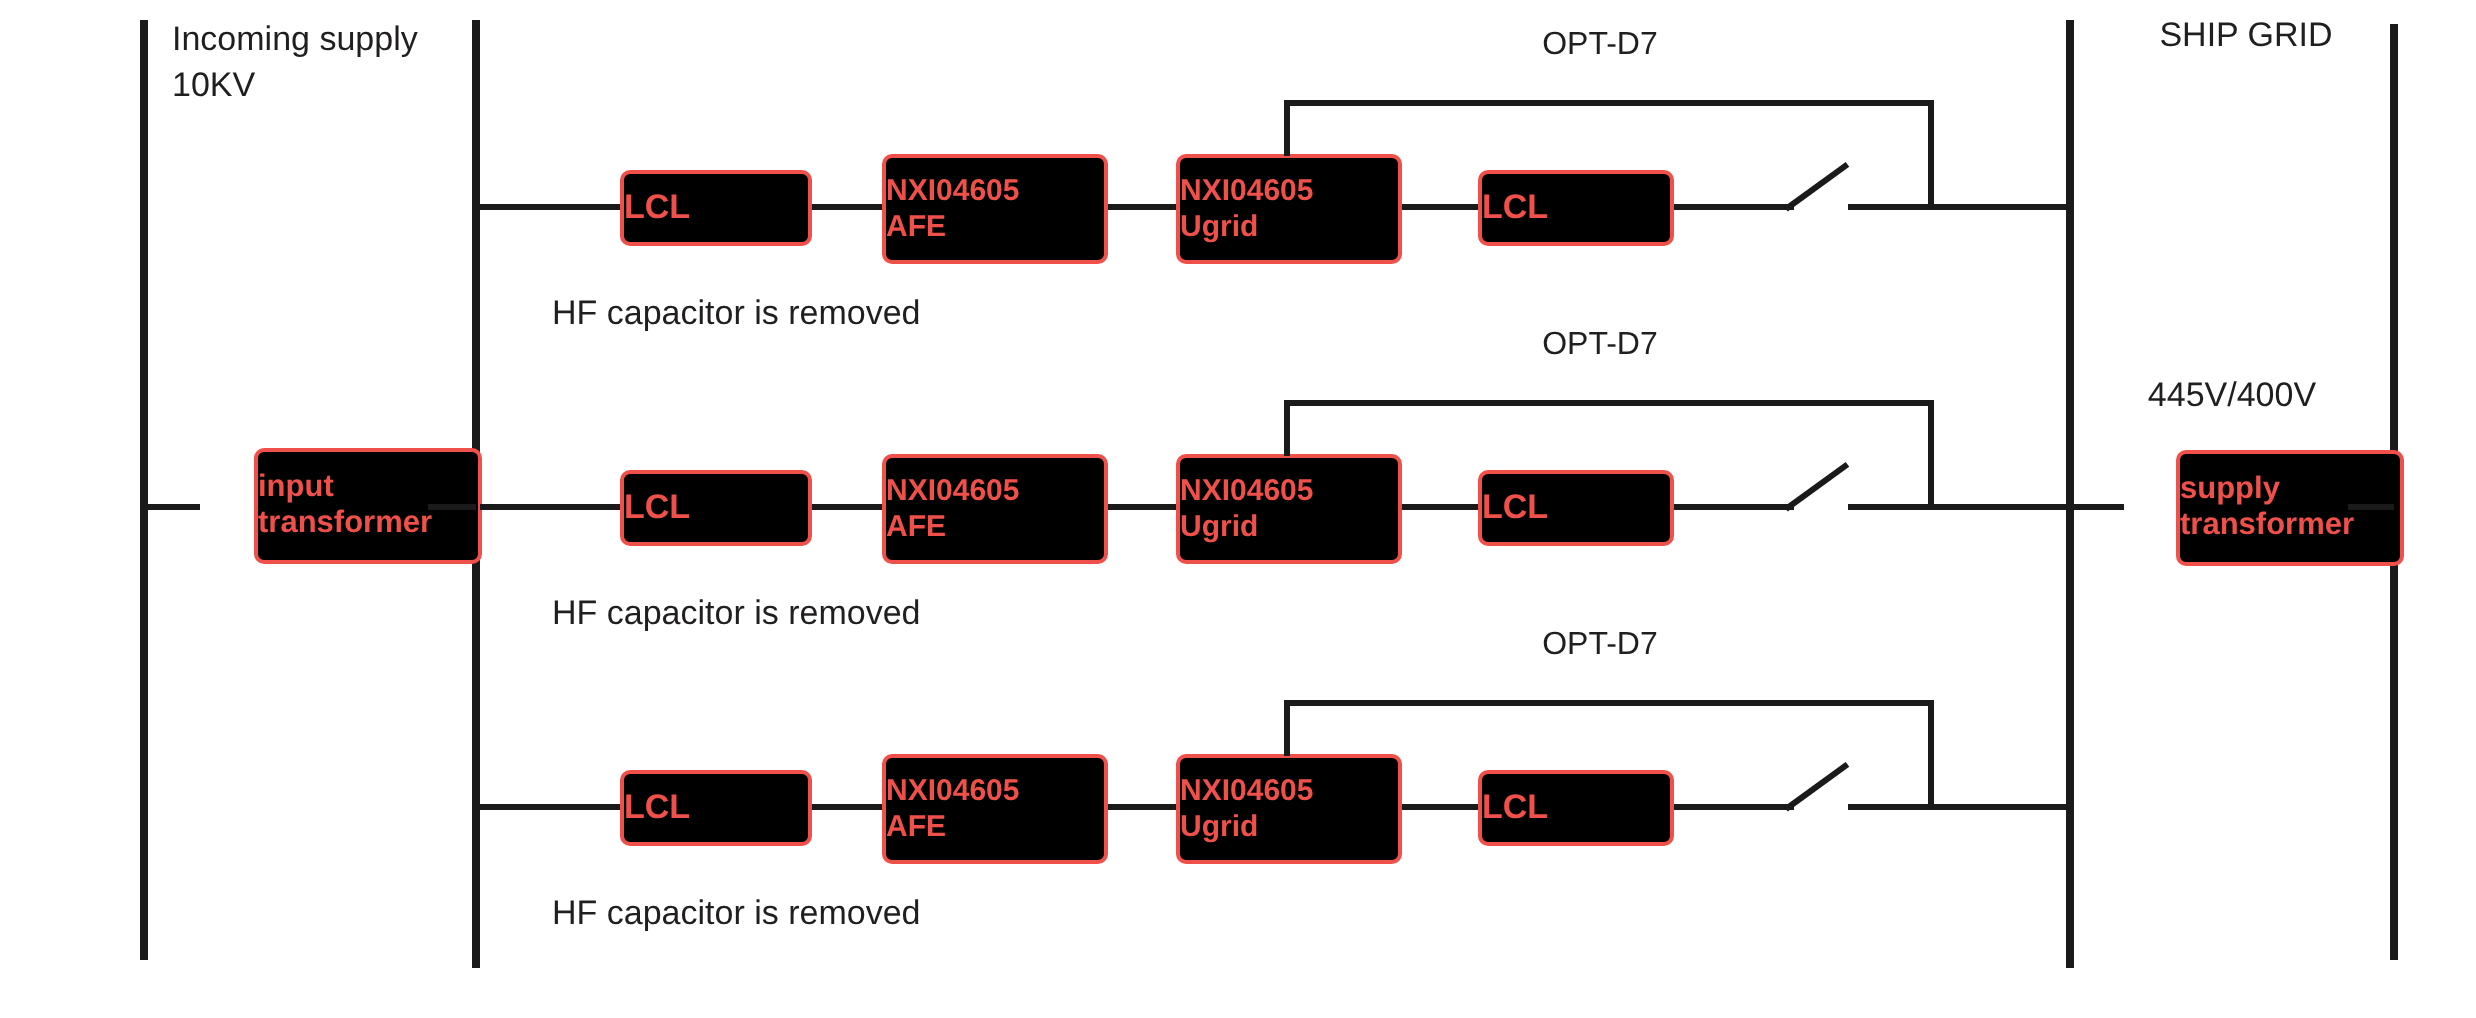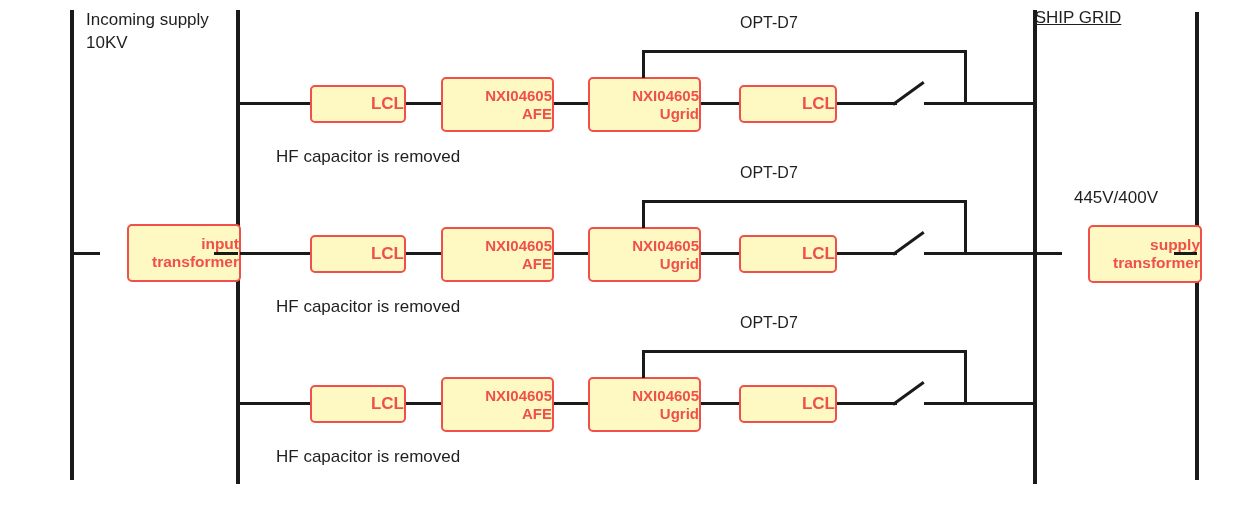--- a/index.html
+++ b/index.html
@@ -20,50 +20,50 @@
   .vline{position:absolute;width:4px;background:var(--line);}
   .hline{position:absolute;height:3px;background:var(--line);}
   .blade{
     position:absolute;width:38px;height:3px;background:var(--line);
     transform-origin:left center;transform:rotate(-36deg);
   }
   .redbox{
     position:absolute;
     border:2px solid var(--red);
     border-radius:5px;
-    background:#fef9c3;
+    background:#000000;
     color:var(--red);
     display:flex;flex-direction:column;
-    align-items:flex-end;justify-content:center;
+    align-items:flex-start;justify-content:center;
     font-weight:bold;text-align:center;
     box-sizing:border-box;
     line-height:1.18;
   }
   .lcl-box{font-size:17px;}
   .conv-box{font-size:15px;}
   .xfmr-box{font-size:15.5px;margin-left:27px;}
   .lbl{position:absolute;font-size:17px;color:var(--text);white-space:pre;}
   .lbl-center{text-align:center;white-space:normal;}
-  .opt-lbl{position:absolute;font-size:16px;color:var(--text);text-align:left;width:120px;}
+  .opt-lbl{position:absolute;font-size:16px;color:var(--text);text-align:center;width:120px;}
   .row{position:absolute;left:0;width:1238px;height:150px;}
 </style>
 </head>
 <body>
 
 <div id="stage">
 
   <div class="vline" style="left:70px;top:10px;height:470px;"></div>
   <div class="vline" style="left:236px;top:10px;height:474px;"></div>
 
   <div class="vline" style="left:1033px;top:10px;height:474px;"></div>
   <div class="vline" style="left:1195px;top:12px;height:468px;"></div>
 
   <div class="lbl" style="left:86px;top:8px;line-height:23px;"><span>Incoming supply</span><br><span>10KV</span></div>
 
-  <div class="lbl lbl-center" style="left:992px;top:8px;width:172px;text-decoration:underline;">SHIP GRID</div>
+  <div class="lbl lbl-center" style="left:1037px;top:8px;width:172px;">SHIP GRID</div>
 
 
   <div class="lbl lbl-center" style="left:1037px;top:188px;width:158px;">445V/400V</div>
 
   <div class="hline" style="left:74px;top:252px;width:26px;"></div>
   <div class="redbox xfmr-box" style="left:100px;top:224px;width:114px;height:58px;">
     <span>input</span>
     <span>transformer</span>
   </div>
   <div class="hline" style="left:214px;top:252px;width:24px;"></div>

